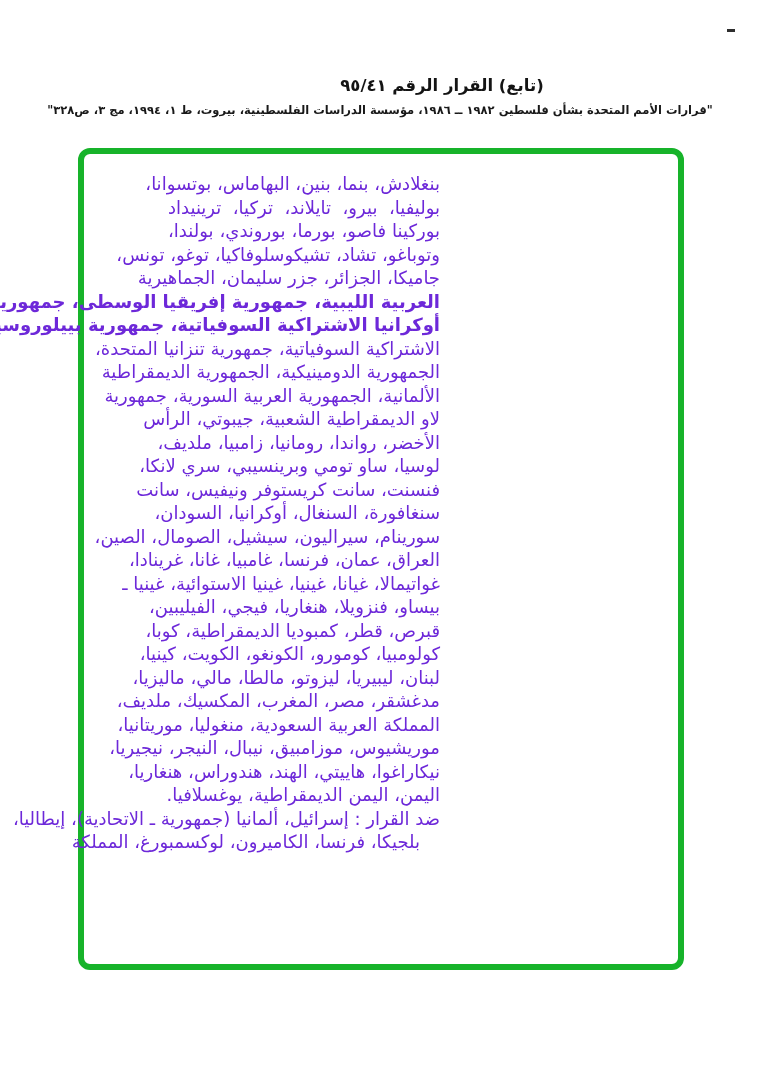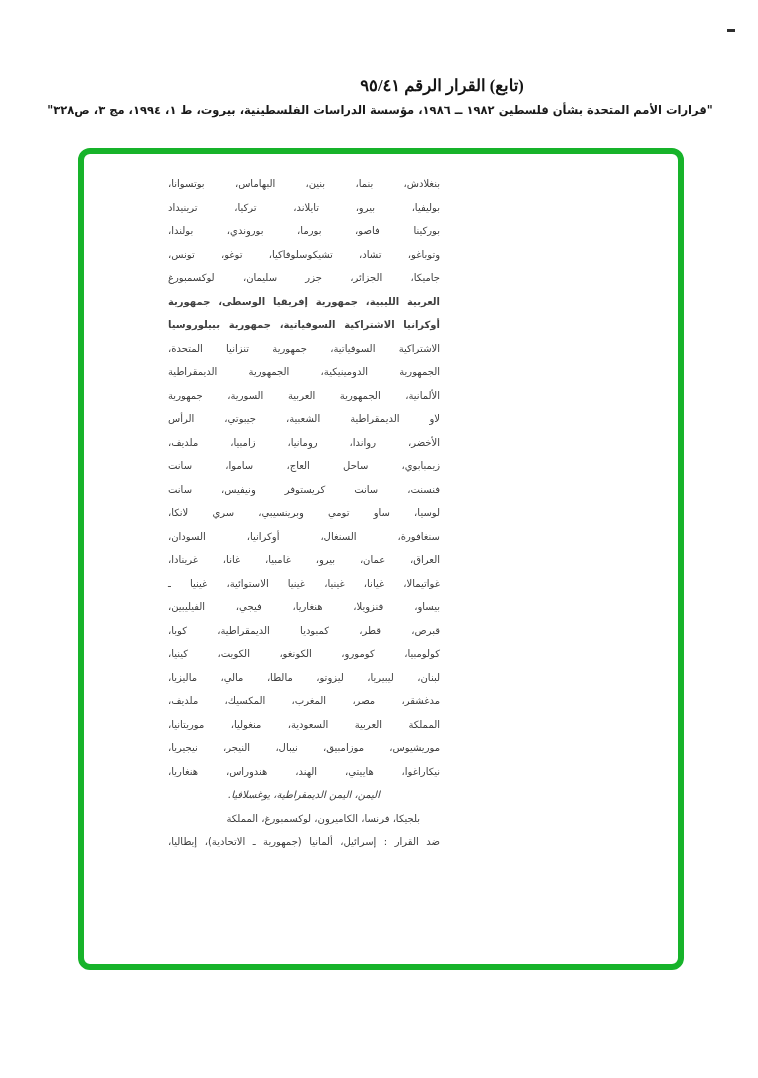--- a/index.html
+++ b/index.html
@@ -1,70 +1,70 @@
 <!DOCTYPE html>
 <html><head>
 <meta charset="utf-8">
 <style>
   html,body{margin:0;padding:0;}
   body{background:#888;font-family:"DejaVu Sans",sans-serif;}
   .page{position:relative;width:758px;height:1078px;background:#ffffff;overflow:hidden;margin:0 auto;}
   .corner-dash{position:absolute;left:727px;top:29px;width:8px;height:3px;background:#2e2e2e;}
   .doc-title{position:absolute;left:177px;top:76px;width:530px;text-align:center;direction:rtl;
-             font-size:16.5px;font-weight:700;color:#141414;white-space:nowrap;line-height:20px;font-family:Liberation Serif, serif;}
+             font-size:16.5px;font-weight:700;color:#141414;white-space:nowrap;line-height:20px;}
   .doc-source{position:absolute;left:40px;top:102px;width:680px;text-align:center;direction:rtl;
              font-size:11.5px;font-weight:700;color:#181818;white-space:nowrap;line-height:16px;}
   .green-box{position:absolute;left:78px;top:148px;width:606px;height:822px;box-sizing:border-box;
              border:6px solid #17B32A;border-radius:12px;background:transparent;}
-  .textcol{position:absolute;left:168px;top:172px;width:272px;direction:rtl;color:#404040;
-           font-size:10px;}
+  .textcol{position:absolute;left:168px;top:172px;width:272px;direction:rtl;color:#6d28d9;
+           font-size:18px;}
   .bline{height:23.5px;line-height:23.5px;text-align:justify;text-align-last:justify;
          white-space:nowrap;letter-spacing:0px;}
   .bline.bold{font-weight:700;}
-  .bline.center-line{text-align-last:center;font-style:italic;}
+  .bline.center-line{text-align-last:center;}
   .bline.indent-line{text-align-last:right;padding-right:20px;box-sizing:border-box;}
 </style>
 </head>
 <body>
 
 <div class="page">
 
   <div class="corner-dash"></div>
 
   <div class="doc-title">(تابع) القرار الرقم ٩٥/٤١</div>
 
   <div class="doc-source">"قرارات الأمم المتحدة بشأن فلسطين ١٩٨٢ ــ ١٩٨٦، مؤسسة الدراسات الفلسطينية، بيروت، ط ١، ١٩٩٤، مج ٣، ص٣٢٨"</div>
 
   <div class="green-box"></div>
 
   <div class="textcol" dir="rtl">
     <div class="bline">بنغلادش، بنما، بنين، البهاماس، بوتسوانا،</div>
     <div class="bline">بوليفيا، بيرو، تايلاند، تركيا، ترينيداد</div>
     <div class="bline">بوركينا فاصو، بورما، بوروندي، بولندا،</div>
     <div class="bline">وتوباغو، تشاد، تشيكوسلوفاكيا، توغو، تونس،</div>
-    <div class="bline">جاميكا، الجزائر، جزر سليمان، لوكسمبورغ</div>
+    <div class="bline">جاميكا، الجزائر، جزر سليمان، الجماهيرية</div>
     <div class="bline bold">العربية الليبية، جمهورية إفريقيا الوسطى، جمهورية</div>
     <div class="bline bold">أوكرانيا الاشتراكية السوفياتية، جمهورية بييلوروسيا</div>
     <div class="bline">الاشتراكية السوفياتية، جمهورية تنزانيا المتحدة،</div>
     <div class="bline">الجمهورية الدومينيكية، الجمهورية الديمقراطية</div>
     <div class="bline">الألمانية، الجمهورية العربية السورية، جمهورية</div>
     <div class="bline">لاو الديمقراطية الشعبية، جيبوتي، الرأس</div>
     <div class="bline">الأخضر، رواندا، رومانيا، زامبيا، ملديف،</div>
-    <div class="bline">زيمبابوي، ساحل العاج، ساموا، سانت</div>
+    <div class="bline">لوسيا، ساو تومي وبرينسيبي، سري لانكا،</div>
     <div class="bline">فنسنت، سانت كريستوفر ونيفيس، سانت</div>
-    <div class="bline">لوسيا، ساو تومي وبرينسيبي، سري لانكا،</div>
     <div class="bline">سنغافورة، السنغال، أوكرانيا، السودان،</div>
-    <div class="bline">العراق، عمان، بيرو، غامبيا، غانا، غرينادا،</div>
+    <div class="bline">سورينام، سيراليون، سيشيل، الصومال، الصين،</div>
+    <div class="bline">العراق، عمان، فرنسا، غامبيا، غانا، غرينادا،</div>
     <div class="bline">غواتيمالا، غيانا، غينيا، غينيا الاستوائية، غينيا ـ</div>
     <div class="bline">بيساو، فنزويلا، هنغاريا، فيجي، الفيليبين،</div>
     <div class="bline">قبرص، قطر، كمبوديا الديمقراطية، كوبا،</div>
     <div class="bline">كولومبيا، كومورو، الكونغو، الكويت، كينيا،</div>
     <div class="bline">لبنان، ليبيريا، ليزوتو، مالطا، مالي، ماليزيا،</div>
     <div class="bline">مدغشقر، مصر، المغرب، المكسيك، ملديف،</div>
     <div class="bline">المملكة العربية السعودية، منغوليا، موريتانيا،</div>
     <div class="bline">موريشيوس، موزامبيق، نيبال، النيجر، نيجيريا،</div>
     <div class="bline">نيكاراغوا، هاييتي، الهند، هندوراس، هنغاريا،</div>
     <div class="bline center-line">اليمن، اليمن الديمقراطية، يوغسلافيا.</div>
+    <div class="bline">ضد القرار : إسرائيل، ألمانيا (جمهورية ـ الاتحادية)، إيطاليا،</div>
     <div class="bline indent-line">بلجيكا، فرنسا، الكاميرون، لوكسمبورغ، المملكة</div>
-    <div class="bline">ضد القرار : إسرائيل، ألمانيا (جمهورية ـ الاتحادية)، إيطاليا،</div>
   </div>
 
 </div>
 
 </body></html>

